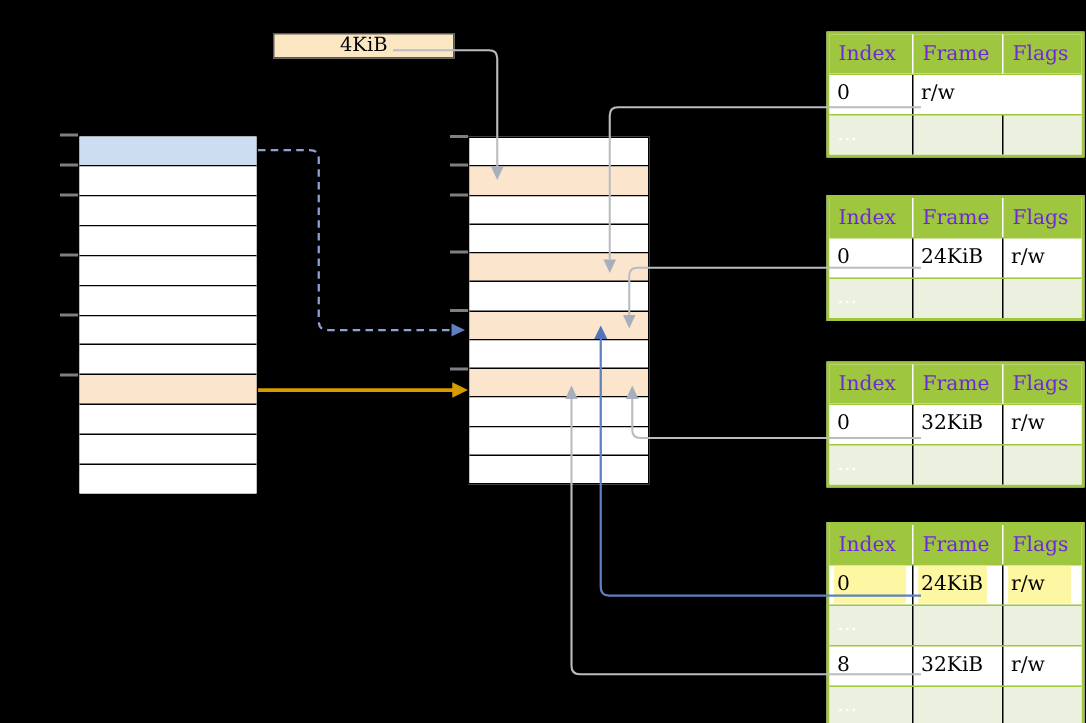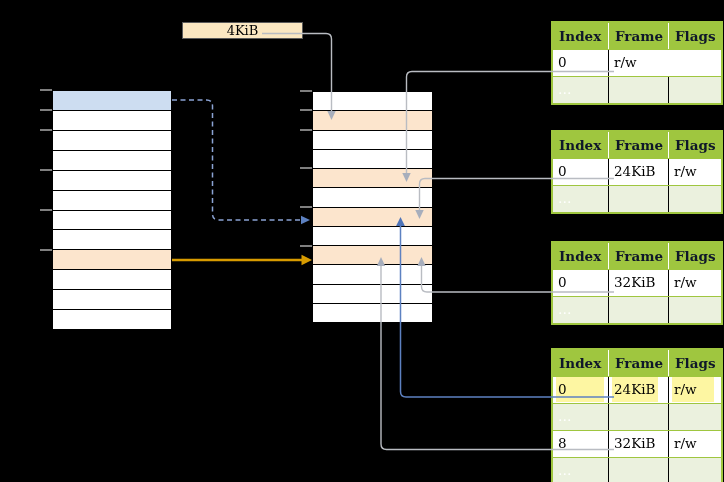--- a/index.html
+++ b/index.html
@@ -20,21 +20,21 @@
   .memcell[data-fill="orange"]{background:var(--cell-orange,#fce5cd);}
   .tick{position:absolute;width:12px;height:2px;background:#7f7f7f;}
   
   #size-label{position:absolute;left:182px;top:22px;width:121px;height:17px;
     box-sizing:border-box;background:var(--label-fill,#fbe7c1);
     border:1px solid #5a5a5a;text-align:center;font-size:13px;line-height:15px;color:#000;}
   
   .ptable{position:absolute;left:551px;width:172px;box-sizing:border-box;
     border:2px solid var(--table-green,#9fc63f);background:#fff;}
   .t-hdr{display:grid;grid-template-columns:55px 60px 53px;height:26px;
-    background:var(--table-green,#9fc63f);color:#0f172a;font-weight:bold;font-size:13.5px;}
+    background:var(--table-green,#9fc63f);color:#6d28d9;font-weight:normal;font-size:13.5px;}
   .t-hdr .hcell{line-height:26px;padding-left:6px;border-left:1.5px solid #fff;overflow:hidden;}
   .t-hdr .hcell:first-child{border-left:none;}
   .prow{display:grid;grid-template-columns:55px 60px 53px;height:26px;
     border-top:1px solid var(--table-green,#9fc63f);font-size:13.5px;}
   .prow .pcell{line-height:25px;padding-left:5px;border-left:1px solid #000;
     overflow:hidden;white-space:nowrap;}
   .prow .pcell:first-child{border-left:none;}
   .prow[data-variant="white"]{background:#fff;color:#000;}
   .prow[data-variant="green"]{background:var(--table-row-green,#ebf1de);color:#fff;}
   .hl{display:inline-block;background:var(--highlight-yellow,#fdf6a2);padding:0 2px;margin-left:-2px;}

